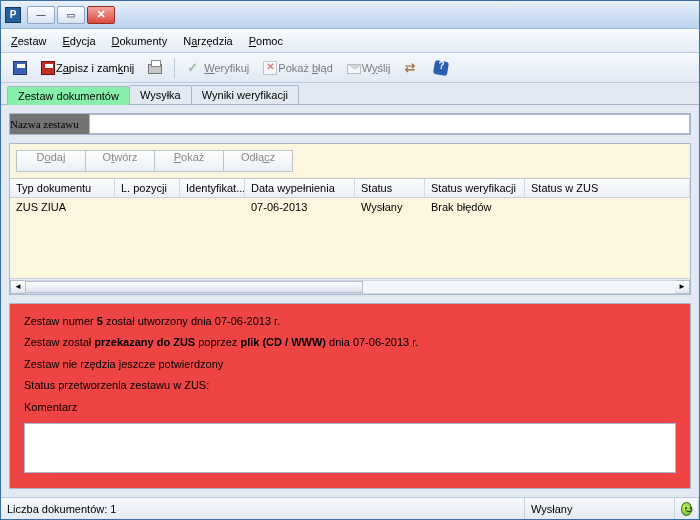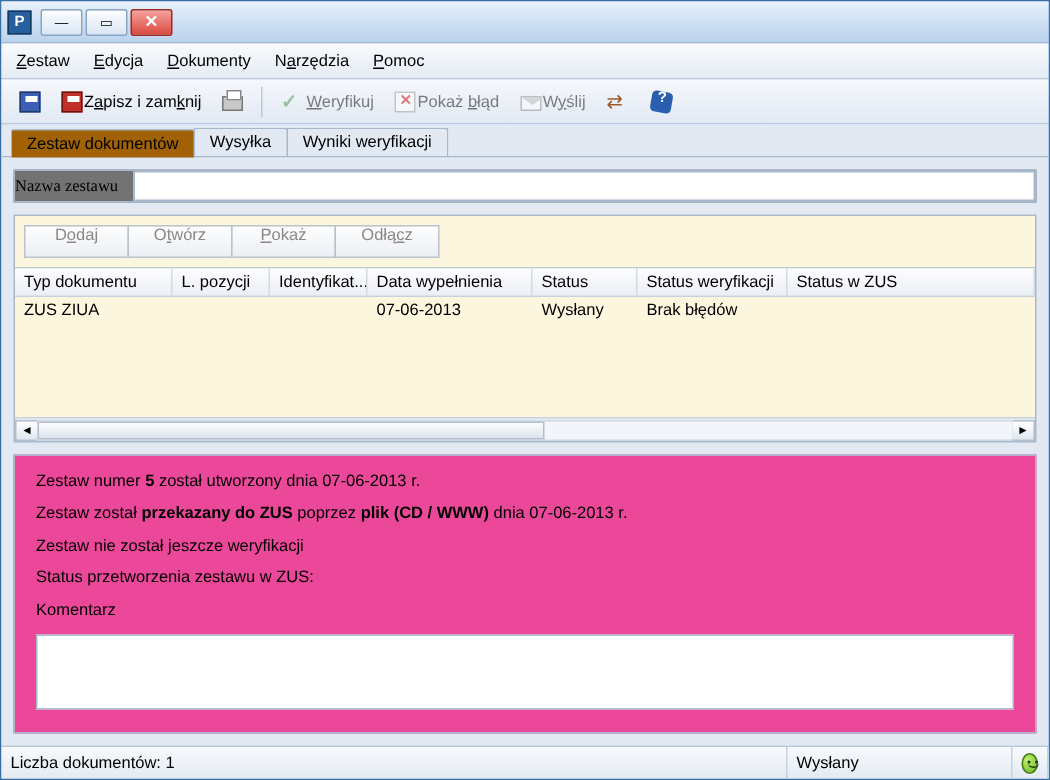--- a/index.html
+++ b/index.html
@@ -28,40 +28,40 @@
   .i-check { color:#4a924a; font-weight:bold; font-size:13px; }
   .i-err { width:14px;height:14px;background:#fff;border:1px solid #999;position:relative;}
   .i-err::after{content:"✕";position:absolute;top:-1px;left:2px;color:#c00;font-size:10px;font-weight:bold;}
   .i-send { width:14px;height:10px;background:#fff;border:1px solid #888;margin-top:2px;position:relative;}
   .i-send::after{content:"";position:absolute;top:0;left:0;border-top:5px solid #bbb;border-left:7px solid transparent;border-right:7px solid transparent;}
   .i-swap { color:#a05a2c; font-size:13px; }
   .i-help { width:14px;height:14px;border-radius:3px;background:#2a5fb0;transform:rotate(10deg);position:relative;}
   .i-help::after{content:"?";color:#fff;position:absolute;top:-1px;left:4px;font-size:10px;font-weight:bold;transform:rotate(-10deg);}
   .tabbar { height: 22px; background: #e2e9f3; border-bottom: 1px solid #a7b7cc; display: flex; align-items: flex-end; padding-left: 6px; }
   .tab { padding: 3px 10px; border: 1px solid #a7b7cc; border-bottom: none; background: #e2e9f3; margin-right: -1px; cursor: pointer; font-size: 11px; border-radius: 2px 2px 0 0; }
-  .tab.active { background: #a16207; position: relative; top: 1px; }
+  .tab.active { background: #86efac; position: relative; top: 1px; }
   .client { flex: 1; background: #e2e9f3; padding: 8px; display: flex; flex-direction: column; gap: 8px; overflow: hidden; }
   .panel { border: 1px solid #a7b7cc; background: #737373; padding: 0; font-family: Liberation Serif, serif; }
   .row-name { display: flex; align-items: center; gap: 10px; }
   .row-name input { flex:1; height: 20px; border: 1px solid #a7b7cc; background: #fff; padding: 0 4px; font: inherit; }
   .tablepanel { border:1px solid #a7b7cc; background:#fbf6dd; padding:0; display:flex; flex-direction:column; }
   .tbl-toolbar { display:flex; gap:0; padding:6px 6px 6px 6px; }
   .tbl-toolbar .tbtn2 { width:70px; height:22px; border:1px solid #b8c3ce; background:linear-gradient(#fdfdfd,#ebeff4); color:#888; display:flex; justify-content:center; margin-right:-1px; cursor:default; }
   .grid { border-top:1px solid #bcc7d4; }
   .grid-head { display:flex; background:linear-gradient(#fdfdfe,#ebeff5); border-bottom:1px solid #c8d2de; }
   .gh { border-right:1px solid #d2dae5; padding:3px 6px; font-size:11px; white-space:nowrap; overflow:hidden; }
   .grid-row { display:flex; background:#fbf6dd; height:18px; align-items:center; }
   .gc { border-right:1px solid transparent; padding:1px 6px; font-size:11px; white-space:nowrap; overflow:hidden; }
   .c0{width:105px;} .c1{width:65px;} .c2{width:65px;} .c3{width:110px;} .c4{width:70px;} .c5{width:100px;} .c6{flex:1;}
   .grid-body { height: 80px; overflow:hidden; }
   .hscroll { height:16px; background:#e9edf3; border-top:1px solid #c8d2de; display:flex; align-items:center; }
   .hscroll .btn { width:16px;height:14px;border:1px solid #b3bfce;background:linear-gradient(#fff,#e0e7f0);display:flex;align-items:center;justify-content:center;font-size:8px;cursor:pointer; }
   .hscroll .track { flex:1; height:14px; background:#f2f5f9; border-top:1px solid #d0d8e3; border-bottom:1px solid #d0d8e3; position:relative; margin:0 -1px; }
   .hscroll .thumb { position:absolute; left:0; top:0; width:52%; height:100%; background:linear-gradient(#fdfdfe,#dbe4ef); border:1px solid #b3bfce; }
-  .infopanel { flex:1; border:1px solid #a7b7cc; background:#ec4899; padding:10px 14px; overflow:auto; display:flex; flex-direction:column; gap:6px; }
+  .infopanel { flex:1; border:1px solid #a7b7cc; background:#ef4444; padding:10px 14px; overflow:auto; display:flex; flex-direction:column; gap:6px; }
   .infopanel p { line-height:1.4; }
   .comment { width:100%; height:50px; border:1px solid #a7b7cc; background:#fff; resize:none; font:inherit; padding:2px 4px; margin-top:2px; }
   .statusbar { height:22px; background:linear-gradient(#f7f9fc,#e4ebf4); border-top:1px solid #b8c9de; display:flex; align-items:stretch; }
   .statusbar .cell { border-right:1px solid #c8d2de; padding:0 6px; display:flex; align-items:center; }
   .statusbar .cell.flex { flex:1; }
   .statusbar .cell.st { width:150px; }
   .statusbar .smile { width:24px; display:flex; align-items:center; justify-content:center; }
   .smile-i { width:14px;height:14px;border-radius:50%;background:radial-gradient(circle at 30% 30%,#c3f06a,#6db82c);border:1px solid #3f7a13;position:relative; }
   .smile-i::before{content:"";position:absolute;top:4px;left:3px;width:2px;height:2px;background:#1a3a05;border-radius:50%;box-shadow:5px 0 #1a3a05;}
   .smile-i::after{content:"";position:absolute;bottom:3px;left:3px;width:8px;height:4px;border-bottom:1.5px solid #1a3a05;border-radius:0 0 8px 8px;}
@@ -181,21 +181,21 @@
       </div>
     </div>
 
     <div class="infopanel">
       <p>
         <span>Zestaw numer </span><b>5</b><span> został utworzony dnia 07-06-2013 r.</span>
       </p>
       <p>
         <span>Zestaw został </span><b>przekazany do ZUS</b><span> poprzez </span><b>plik (CD / WWW)</b><span> dnia 07-06-2013 r.</span>
       </p>
-      <p>Zestaw nie został jeszcze weryfikacji</p>
+      <p>Zestaw nie rzędzia jeszcze potwierdzony</p>
       <p>Status przetworzenia zestawu w ZUS:</p>
       <p>Komentarz</p>
       <textarea class="comment" value="" style=""></textarea>
     </div>
 
   </div>
 
   <div class="statusbar">
     <div class="cell flex">Liczba dokumentów: 1</div>
     <div class="cell st">Wysłany</div>

